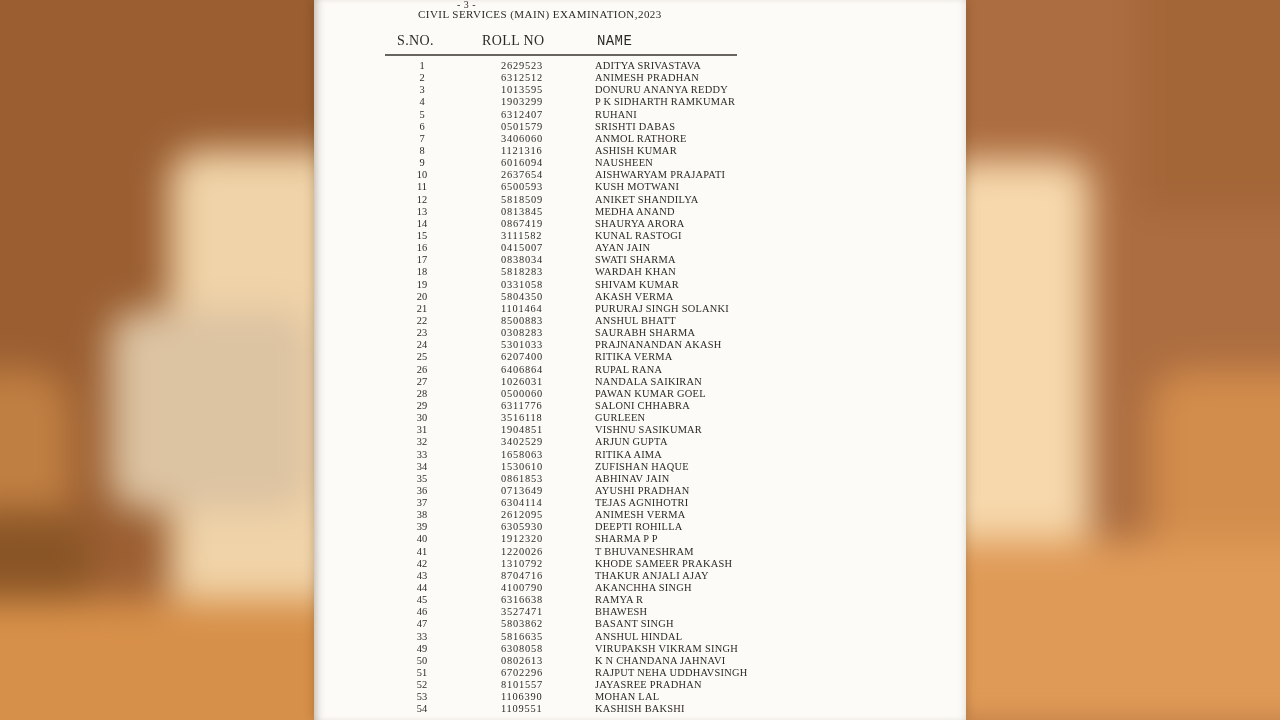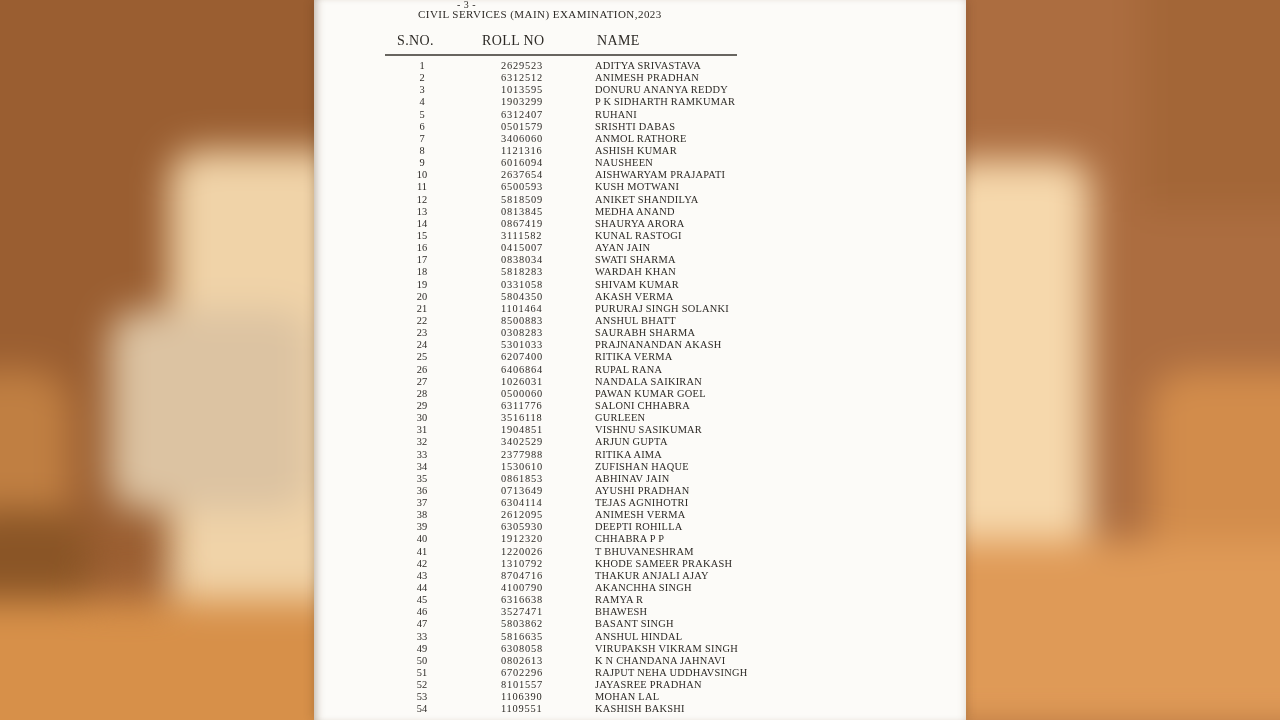--- a/index.html
+++ b/index.html
@@ -34,21 +34,21 @@
     position:absolute;left:314px;top:0;width:652px;height:720px;
     background:var(--page_bg);
     box-shadow:inset 7px 0 9px -5px rgba(110,85,60,.45),
                inset -6px 0 8px -6px rgba(120,90,60,.22),
                0 0 10px rgba(60,35,10,.25);
     color:var(--text);
   }
   .page-num{position:absolute;top:-1px;left:143px;font-size:10px;letter-spacing:.5px;white-space:nowrap;}
   .doc-title{position:absolute;top:8px;left:104px;font-size:11px;letter-spacing:.45px;white-space:nowrap;}
   .col-head{position:absolute;top:33px;font-size:14px;letter-spacing:.4px;white-space:nowrap;}
-  .ch-sno{left:83px;} .ch-roll{left:168px;} .ch-name{left:283px;}
+  .ch-sno{left:83px;} .ch-roll{left:168px;} .ch-name{left:283px;font-family:Liberation Mono, monospace;}
   .head-rule{position:absolute;top:54px;left:71px;width:352px;height:2px;background:var(--rule);opacity:.85;}
 
   .rows{position:absolute;top:60px;left:0;right:0;}
   .row{position:relative;height:12.145px;font-size:10.4px;line-height:12.145px;white-space:nowrap;}
   .c-sno {position:absolute;left:94px; width:28px;text-align:center;}
   .c-roll{position:absolute;left:187px;letter-spacing:.8px;}
   .c-name{position:absolute;left:281px;letter-spacing:.25px;}
 </style>
 </head>
 <body>
@@ -267,21 +267,21 @@
       </div>
 
       <div class="row">
         <span class="c-sno">32</span>
         <span class="c-roll">3402529</span>
         <span class="c-name">ARJUN GUPTA</span>
       </div>
 
       <div class="row">
         <span class="c-sno">33</span>
-        <span class="c-roll">2377988</span>
+        <span class="c-roll">1658063</span>
         <span class="c-name">RITIKA AIMA</span>
       </div>
 
       <div class="row">
         <span class="c-sno">34</span>
         <span class="c-roll">1530610</span>
         <span class="c-name">ZUFISHAN HAQUE</span>
       </div>
 
       <div class="row">
@@ -310,21 +310,21 @@
 
       <div class="row">
         <span class="c-sno">39</span>
         <span class="c-roll">6305930</span>
         <span class="c-name">DEEPTI ROHILLA</span>
       </div>
 
       <div class="row">
         <span class="c-sno">40</span>
         <span class="c-roll">1912320</span>
-        <span class="c-name">CHHABRA P P</span>
+        <span class="c-name">SHARMA P P</span>
       </div>
 
       <div class="row">
         <span class="c-sno">41</span>
         <span class="c-roll">1220026</span>
         <span class="c-name">T BHUVANESHRAM</span>
       </div>
 
       <div class="row">
         <span class="c-sno">42</span>

